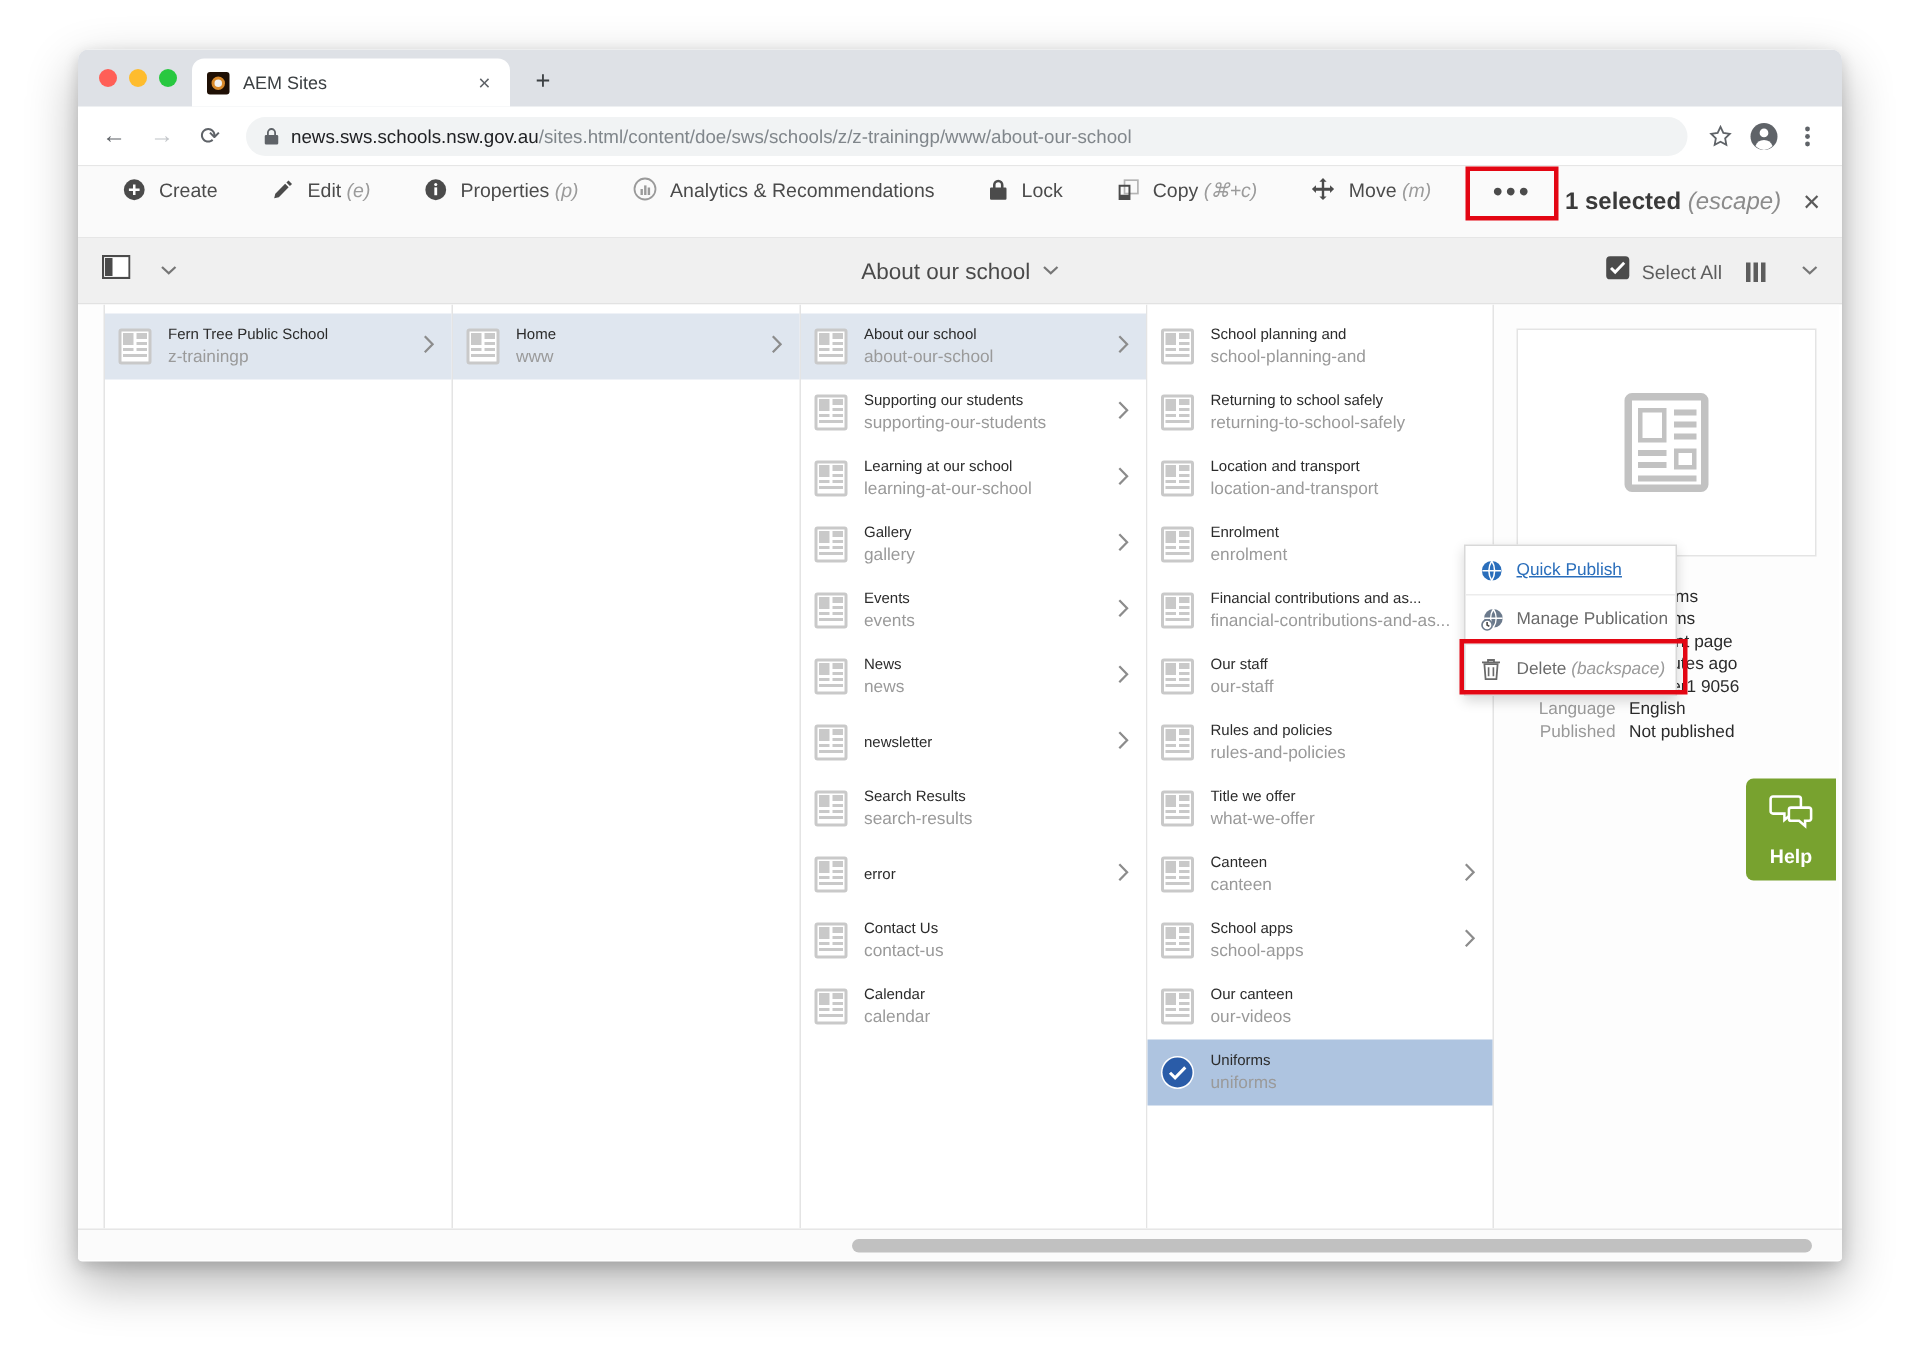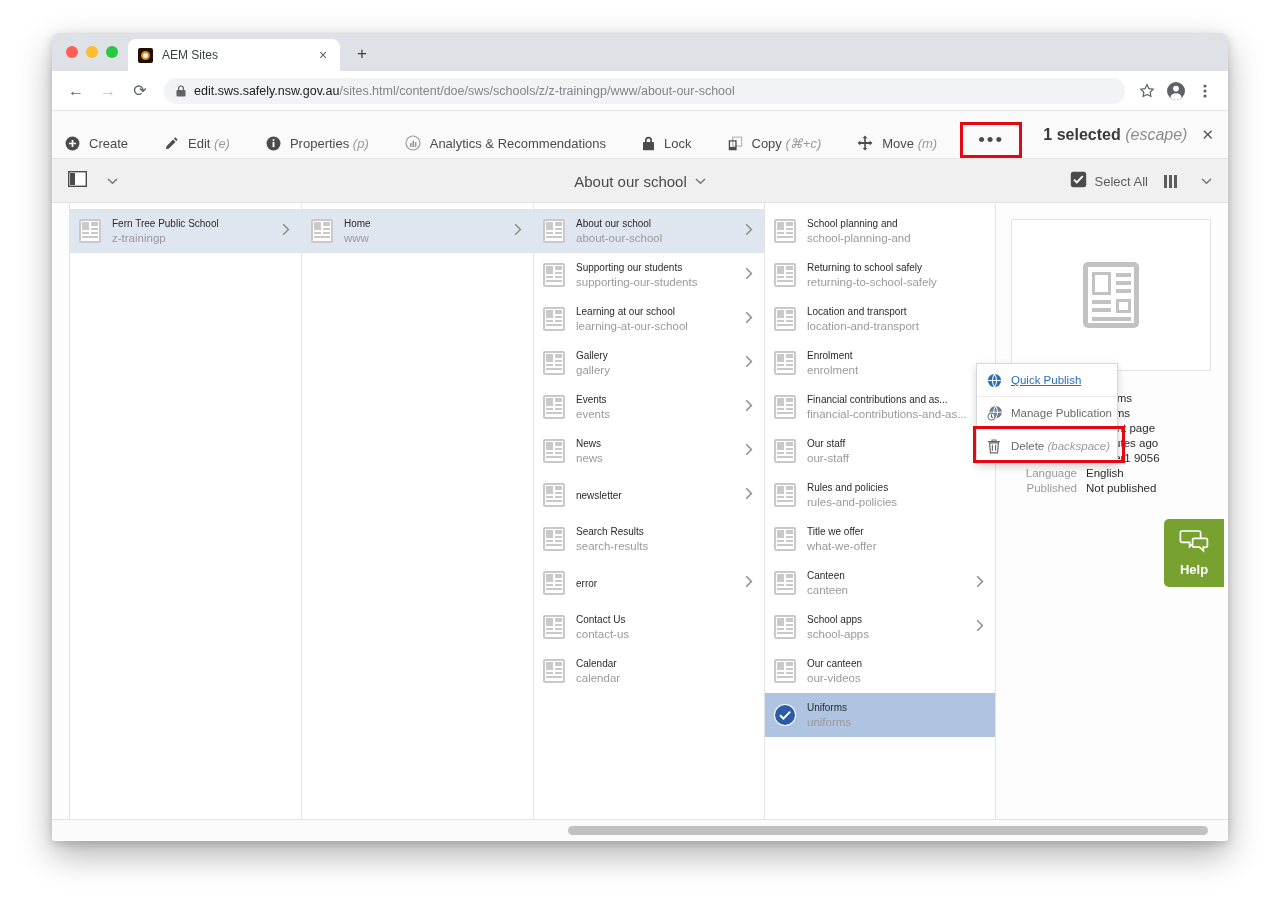--- a/index.html
+++ b/index.html
@@ -96,22 +96,22 @@
     display: flex; align-items: center; justify-content: center;
     color: #5f6368;
   }
 
   
   .app { position: relative; height: 729px; background: #fafafa; }
 
   .aem-toolbar {
     height: 48px; background: #fafafa;
     border-bottom: 1px solid #e6e6e6;
-    display: flex; align-items: flex-end;
-    padding-left: 2px;
+    display: flex; align-items: flex-start;
+    padding-left: 19px;
     position: relative;
   }
   .tb-item {
     display: flex; align-items: center;
     height: 30px; padding: 0 11px;
     margin-right: 14px;
     white-space: nowrap;
   }
   .tb-item .ic { margin-right: 9px; display: flex; align-items: center; }
   .tb-label { font-size: 13px; color: #4b4b4b; }
@@ -313,21 +313,21 @@
   <div class="omnibar">
     <div class="navbtn">←</div>
     <div class="navbtn fwd">→</div>
     <div class="navbtn">⟳</div>
     <div class="urlbox">
       <span class="lock">
         <svg width="10" height="12" viewBox="0 0 10 12">
             <path d="M2 5V3.4A3 3 0 0 1 8 3.4V5h.6a.9.9 0 0 1 .9.9v4.6a.9.9 0 0 1-.9.9H1.4a.9.9 0 0 1-.9-.9V5.9A.9.9 0 0 1 1.4 5H2zm1.2 0h3.6V3.4a1.8 1.8 0 0 0-3.6 0V5z" fill="#5f6368"></path>
           </svg>
       </span>
-      <span class="urltext"><span>edit.sws.safely.nsw.gov.au</span><span class="path">/sites.html/content/doe/sws/schools/z/z-trainingp/www/about-our-school</span></span>
+      <span class="urltext"><span>news.sws.schools.nsw.gov.au</span><span class="path">/sites.html/content/doe/sws/schools/z/z-trainingp/www/about-our-school</span></span>
     </div>
     <div class="ombtn">
       <svg width="16" height="16" viewBox="0 0 16 16">
           <path d="M8 1.6l1.9 4 4.3.6-3.1 3 .8 4.3L8 11.5l-3.9 2 .8-4.3-3.1-3 4.3-.6z" fill="none" stroke="#5f6368" stroke-width="1.2"></path>
         </svg>
     </div>
     <div class="ombtn">
       <svg width="20" height="20" viewBox="0 0 20 20">
           <circle cx="10" cy="10" r="9" fill="#5f6368"></circle>
           <circle cx="10" cy="7.6" r="2.9" fill="#fff"></circle>

